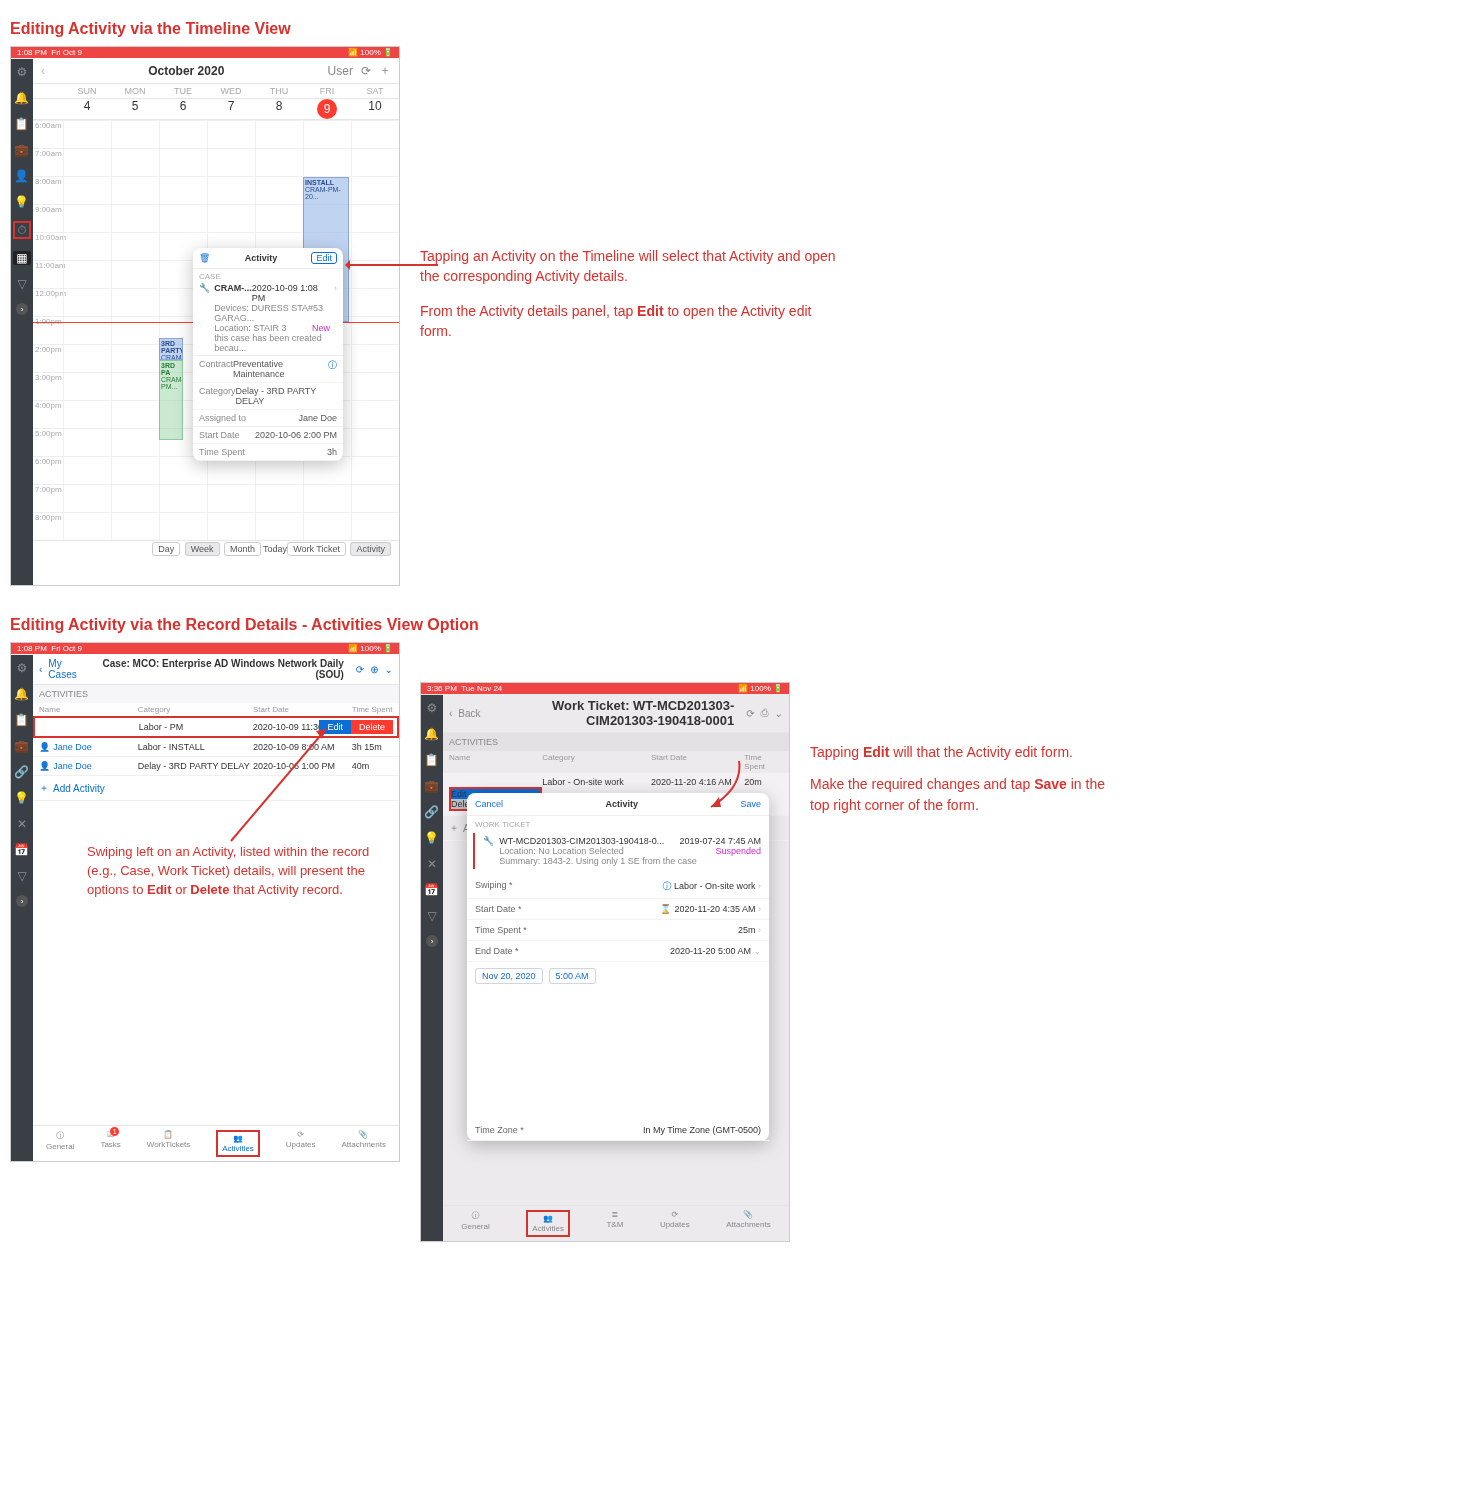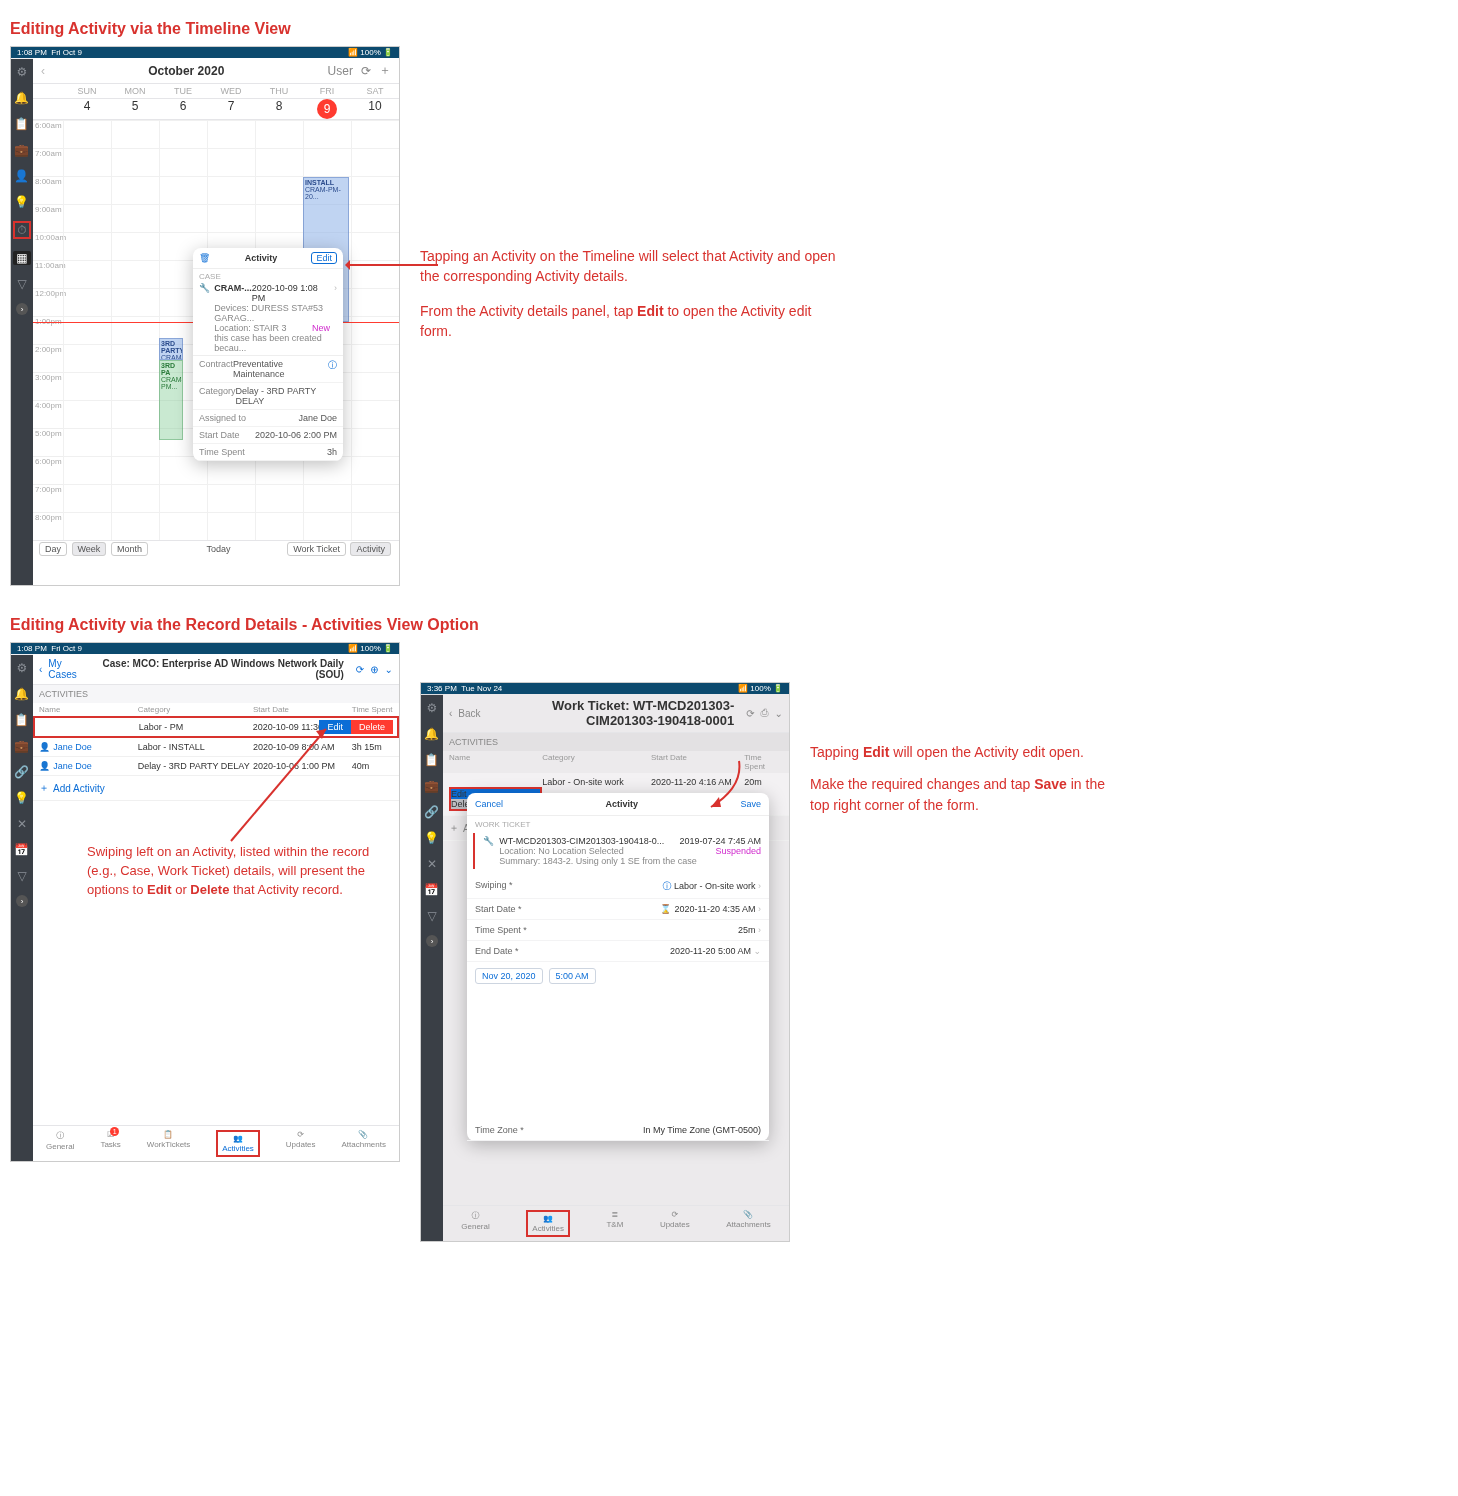--- a/index.html
+++ b/index.html
@@ -21,21 +21,21 @@
   .ipad {
     width: 390px;
     background: #f2f2f4;
     border: 1px solid #ccc;
     position: relative;
     display: flex;
     flex-direction: column;
     overflow: hidden;
   }
   .statusbar {
-    background: #0c4a6e;
+    background: #ef4444;
     color: #fff;
     display: flex;
     justify-content: space-between;
     font-size: 8px;
     padding: 1px 6px;
   }
   .leftrail {
     position: absolute;
     left: 0; top: 12px; bottom: 0;
     width: 22px;
@@ -83,21 +83,21 @@
     position:absolute;
     border:1px solid rgba(60,100,180,.4);
     background:rgba(130,170,230,.5);
     font-size:7px; color:#2a4b8c; padding:1px;
     overflow:hidden;
   }
   .tl-event.green { background:rgba(120,200,140,.4); border-color:rgba(60,150,80,.4); color:#2a7a3a;}
   .tl-event .evtitle{font-weight:bold;}
   .tl-footer {
     border-top:1px solid #e5e5e8;
-    display:flex; align-items:center; justify-content:space-between;
+    display:flex; align-items:center; justify-content:flex-end;
     padding:3px 6px; font-size:9px; color:#555;
   }
   .pill { border:1px solid #ccc; border-radius:3px; padding:1px 5px; margin-right:2px; background:#fff;}
   .pill.sel { background:#e9e9ec;}
   
   .popup {
     position:absolute;
     background:#fff;
     border-radius:8px;
     box-shadow:0 4px 18px rgba(0,0,0,.25);
@@ -671,17 +671,17 @@
         </div>
     </div>
 
     <svg style="position:absolute; left:280px; top:74px; width:50px; height:55px;">
       <path d="M38 4 Q 42 30 10 50" stroke="#d8322e" stroke-width="2" fill="none"></path>
       <polygon points="10,50 18,40 20,50" fill="#d8322e"></polygon>
     </svg>
   </div>
 
   <div class="anno" style="margin-top:100px; max-width:300px;">
-    <div><span>Tapping </span><b>Edit</b><span> will open the Activity edit open.</span></div>
+    <div><span>Tapping </span><b>Edit</b><span> will that the Activity edit form.</span></div>
     <div style="height:12px;"></div>
     <div><span>Make the required changes and tap </span><b>Save</b><span> in the top right corner of the form.</span></div>
   </div>
 </div>
 
 </body></html>

